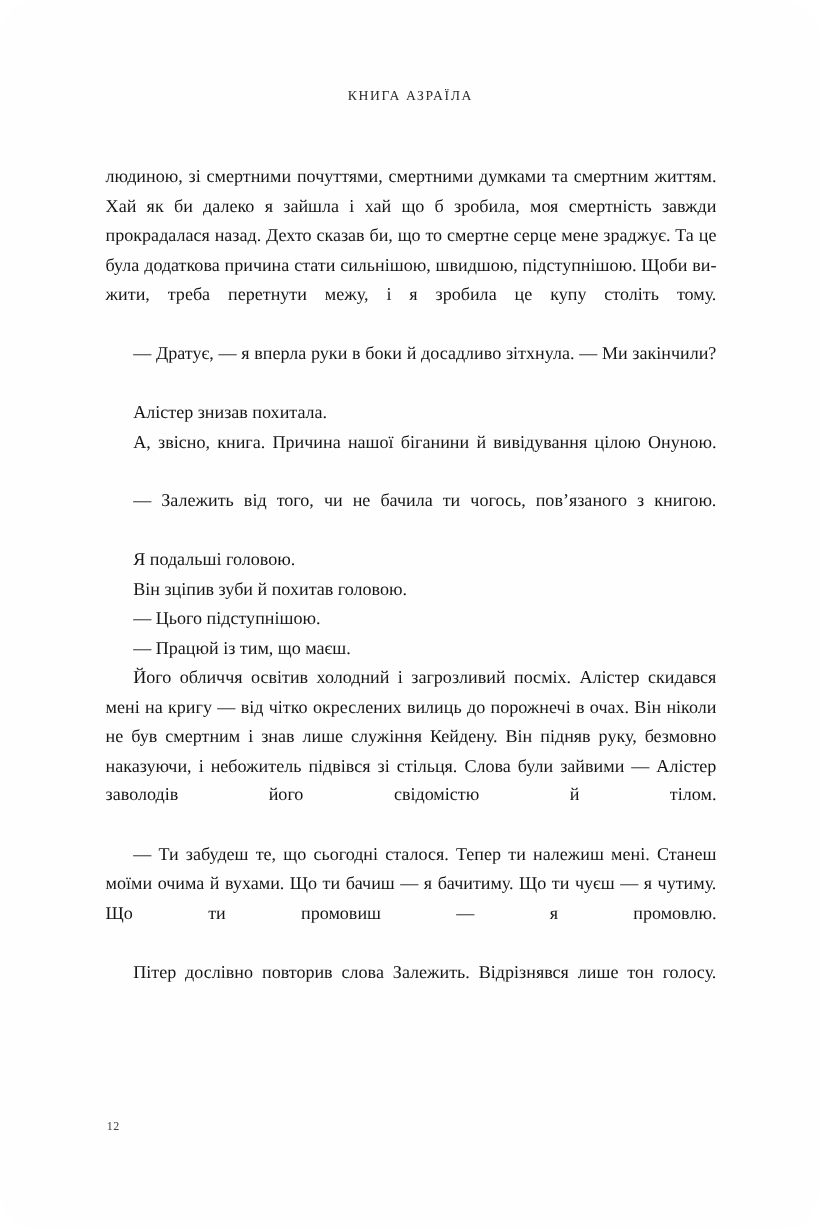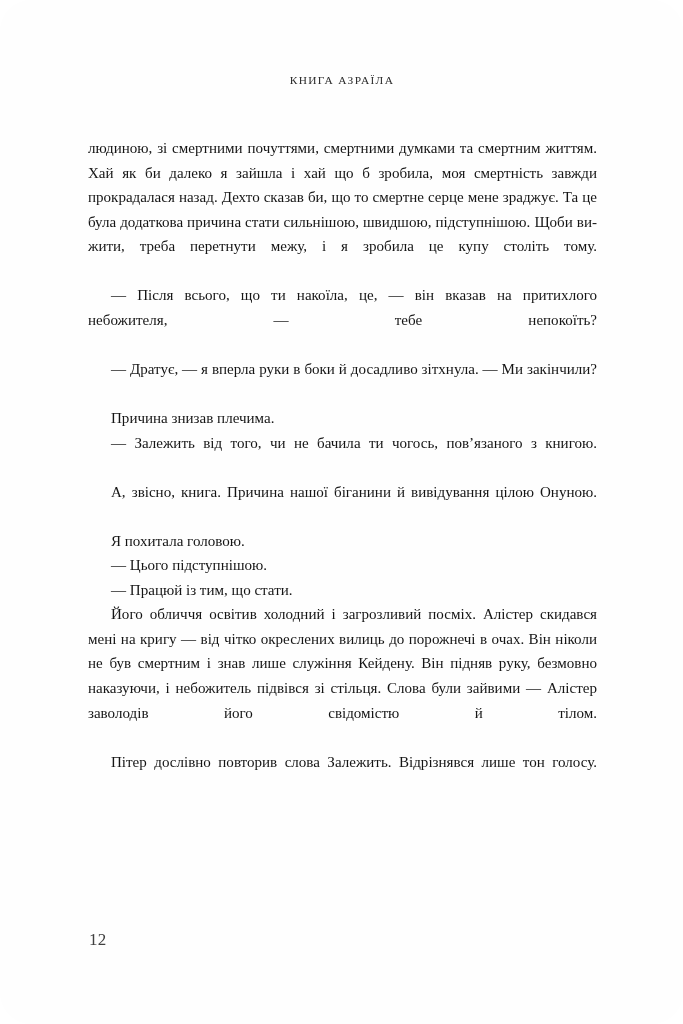--- a/index.html
+++ b/index.html
@@ -70,42 +70,43 @@
     display: inline-block;
     width: 100%;
   }
   p.para.nolast::after { content: none; }
 
   
   .folio {
     position: absolute;
     left: 89px;
     top: 931px;
-    font-size: 17px;
+    font-size: 10px;
     line-height: 18px;
     color: #404040;
     letter-spacing: 0.3px;
   }
 </style>
 </head>
 <body>
 
 <div class="page" style="background: rgb(254, 254, 254); border-radius: 31px;">
 
   <div class="running-header">КНИГА АЗРАЇЛА</div>
 
   <div class="text-block">
     <p class="para">людиною, зі смертними почуттями, смертними думками та смертним життям. Хай як би далеко я зайшла і хай що б зро­била, моя смертність завжди прокрадалася назад. Дехто сказав би, що то смертне серце мене зраджує. Та це була додаткова причина стати сильнішою, швидшою, підступнішою. Щоби ви­жити, треба перетнути межу, і я зробила це купу століть тому.</p>
-    <p class="para indent">— Після всього, що ти накоїла, це, — він вказав на притихлого небожителя, — тебе непокоїть?</p>
     <p class="para indent">— Дратує, — я вперла руки в боки й досадливо зітхнула. — Ми закінчили?</p>
-    <p class="para indent nolast">Причина знизав плечима.</p>
+    <p class="para indent nolast">Алістер знизав похитала.</p>
+    <p class="para indent">А, звісно, книга. Причина нашої біганини й вивідування ці­лою Онуною.</p>
     <p class="para indent">— Залежить від того, чи не бачила ти чогось, пов’язаного з книгою.</p>
-    <p class="para indent">А, звісно, книга. Причина нашої біганини й вивідування ці­лою Онуною.</p>
-    <p class="para indent nolast">Я похитала головою.</p>
+    <p class="para indent nolast">Я подальші головою.</p>
+    <p class="para indent nolast">Він зціпив зуби й похитав головою.</p>
     <p class="para indent nolast">— Цього підступнішою.</p>
-    <p class="para indent nolast">— Працюй із тим, що стати.</p>
+    <p class="para indent nolast">— Працюй із тим, що маєш.</p>
     <p class="para indent">Його обличчя освітив холодний і загрозливий посміх. Аліс­тер скидався мені на кригу — від чітко окреслених вилиць до порожнечі в очах. Він ніколи не був смертним і знав лише слу­жіння Кейдену. Він підняв руку, безмовно наказуючи, і небожи­тель підвівся зі стільця. Слова були зайвими — Алістер заволодів його свідомістю й тілом.</p>
+    <p class="para indent">— Ти забудеш те, що сьогодні сталося. Тепер ти належиш мені. Станеш моїми очима й вухами. Що ти бачиш — я бачи­тиму. Що ти чуєш — я чутиму. Що ти промовиш — я промовлю.</p>
     <p class="para indent">Пітер дослівно повторив слова Залежить. Відрізнявся лише тон голосу.</p>
   </div>
 
   <div class="folio">12</div>
 
 </div>
 
 </body></html>

